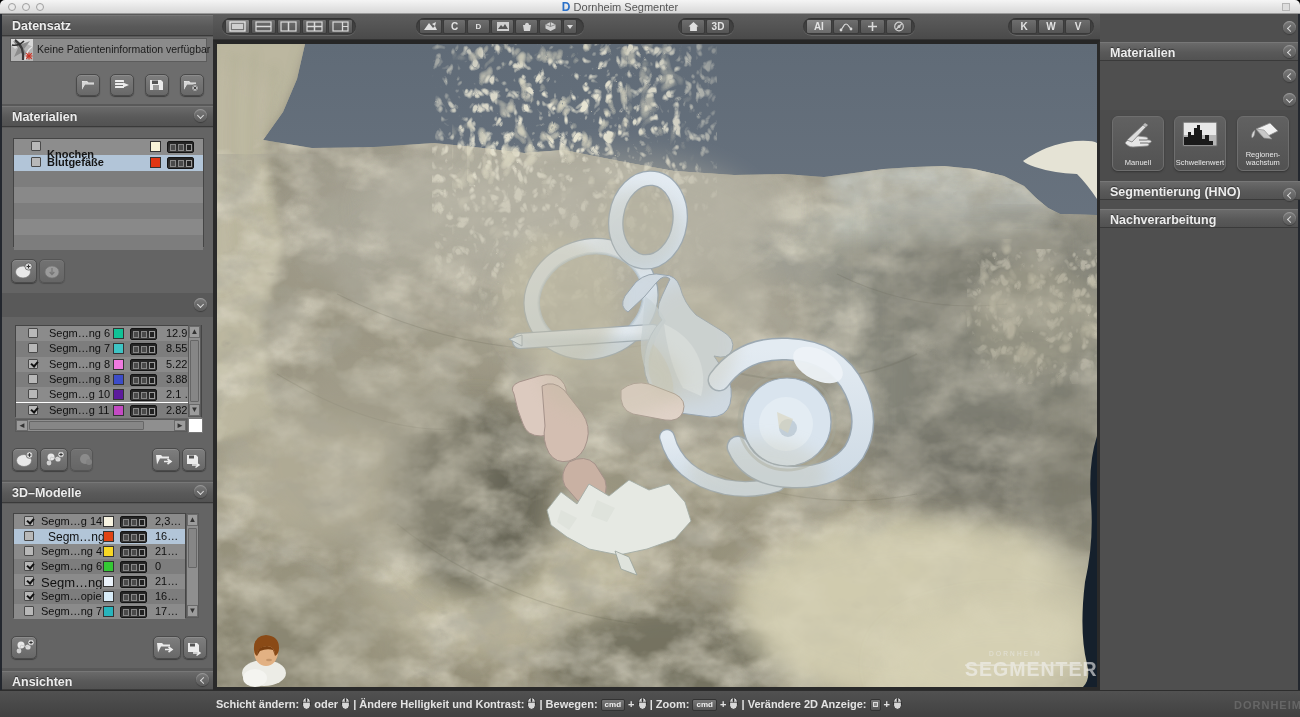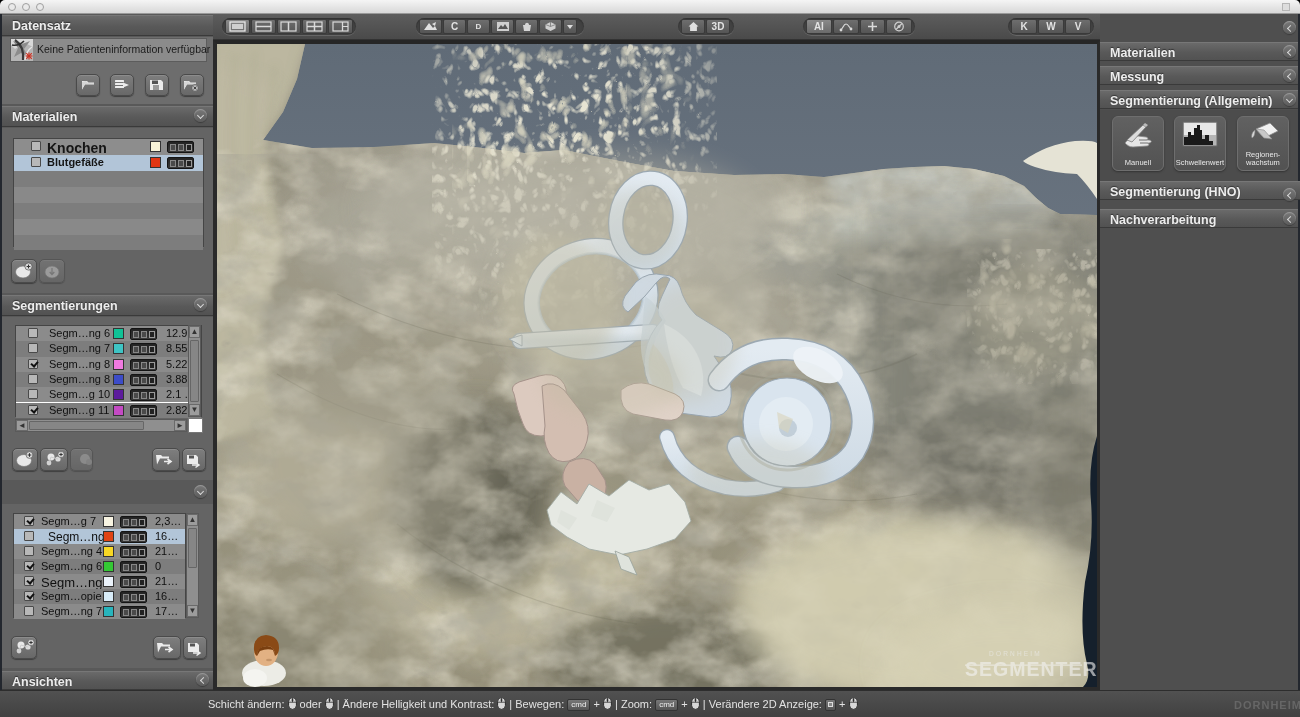--- a/index.html
+++ b/index.html
@@ -36,31 +36,32 @@
 
 #toolbar{left:213px;top:14px;width:887px;height:26px;background:linear-gradient(#5d5d5d,#4a4a4a);border-bottom:1px solid #333}
 .tgroup{position:absolute;top:4px;height:17px;background:#424242;border-radius:9px;box-shadow:inset 0 1px 2px #2e2e2e,0 1px 0 #666;display:flex;align-items:center;padding:0 3px;gap:1px}
 .tbtn{height:15px;background:linear-gradient(#6e6e6e,#555);border:1px solid #3a3a3a;border-radius:2px;color:#e2e2e2;font-size:10px;font-weight:bold;text-align:center;display:flex;align-items:center;justify-content:center}
 .tbtn.sel{background:linear-gradient(#8a8a8a,#6a6a6a)}
 
 .tool{position:absolute;width:52px;height:55px;background:linear-gradient(#616161,#525252);border:1px solid #6e6e6e;border-radius:6px;box-shadow:0 1px 2px #333}
 .tool span{position:absolute;bottom:3px;width:100%;text-align:center;font-size:7.5px;color:#e8e8e8;line-height:8px}
 
 #statusbar{left:0;top:690px;width:1300px;height:27px;background:linear-gradient(#515151,#414141);border-top:1px solid #2d2d2d}
-#sbtext{left:208px;top:697px;font-size:11px;color:#e3e3e3;font-weight:normal;white-space:nowrap;letter-spacing:0px}
+#sbtext{left:216px;top:697px;font-size:11px;color:#e3e3e3;font-weight:bold;white-space:nowrap;letter-spacing:0px}
 .key{display:inline-block;background:linear-gradient(#777,#555);border:1px solid #333;border-radius:2px;color:#eee;font-size:8px;padding:0 3px;line-height:10px;vertical-align:1px}
 #dornheim{left:1234px;top:699px;font-size:11px;color:#666;font-weight:bold;letter-spacing:1px}
 #viewport{left:213px;top:40px;width:887px;height:650px;background:#2a2a2a;border-left:4px solid #2a2a2a;border-top:4px solid #262626;border-bottom:3px solid #2a2a2a;border-right:3px solid #2a2a2a}
 </style></head>
 <body>
 <div id="app">
 <div class="abs" id="titlebar"></div>
 <div class="abs tl" style="left:8px"></div>
 <div class="abs tl" style="left:22px"></div>
 <div class="abs tl" style="left:36px"></div>
+<div class="abs" id="title"><b>D</b> Dornheim Segmenter</div>
 <div class="abs" style="left:1282px;top:3px;width:8px;height:8px;border:1px solid #b5b5b5;background:#ddd"></div>
 
 <div class="abs" id="leftpanel"></div>
 <div class="abs hdr" style="left:2px;top:15px;width:211px">Datensatz</div>
 <div class="abs" style="left:2px;top:37px;width:211px;height:67px;background:#6d6d6d"></div>
 <div class="abs" style="left:10px;top:38px;width:197px;height:24px;background:#8b8b8b;border:1px solid #5c5c5c"></div>
 <svg class="abs" style="left:11px;top:39px" width="22" height="22" viewBox="0 0 22 22">
       <rect width="22" height="22" fill="#b5b5b5"></rect>
       <path d="M0 0h22v8L14 4 4 10 0 6z" fill="#d9d9d9"></path>
       <path d="M2 2l9 3 8-3-6 8 5 9-8-5-7 4 4-9z" fill="#8c8c8c"></path>
@@ -112,21 +113,21 @@
 <div class="abs list" style="left:13px;top:138px;width:191px;height:109px">
  <div class="row" style="top:0;height:16px;background:#8d8d8d"></div>
  <div class="row" style="top:16px;height:16px;background:#b2c5d8"></div>
  <div class="row" style="top:32px;height:16px;background:#7d7d7d"></div>
  <div class="row" style="top:48px;height:16px;background:#898989"></div>
  <div class="row" style="top:64px;height:16px;background:#7d7d7d"></div>
  <div class="row" style="top:80px;height:16px;background:#898989"></div>
  <div class="row" style="top:96px;height:15px;background:#7d7d7d"></div>
 </div>
 <div class="abs cb" style="left:31px;top:141px"></div>
-<div class="abs" style="left:47px;top:140px;font-size:14px;font-weight:bold;color:#151515">Knochen</div>
+<div class="abs" style="left:47px;top:148px;font-size:11px;font-weight:bold;color:#151515">Knochen</div>
 <div class="abs sw" style="left:150px;top:141px;background:#f8f3d8"></div>
 <div class="abs grp" style="left:167px;top:141px">
       <i style="left:2px"></i>
       <i style="left:10px"></i>
       <i class="lit" style="left:18px;background:#222;border-color:#999"></i>
     </div>
 <div class="abs cb" style="left:31px;top:157px"></div>
 <div class="abs" style="left:47px;top:156px;font-size:11px;font-weight:bold;color:#151515">Blutgefäße</div>
 <div class="abs sw" style="left:150px;top:157px;background:#e13613"></div>
 <div class="abs grp" style="left:167px;top:157px">
@@ -137,21 +138,20 @@
 <div class="abs btn" style="left:11px;top:259px;width:26px;height:24px"></div>
 <div class="abs btn dis" style="left:39px;top:259px;width:26px;height:24px"></div>
 <svg class="abs" style="left:11px;top:259px" width="60" height="24" viewBox="0 0 60 24">
  <ellipse cx="12" cy="13" rx="7.5" ry="6" fill="#e8e8e8" stroke="#777" stroke-width=".7"></ellipse>
  <circle cx="17.5" cy="7.5" r="3.6" fill="#d9d9d9" stroke="#555" stroke-width=".7"></circle>
  <path d="M17.5 5.6v3.8M15.6 7.5h3.8" stroke="#333" stroke-width="1"></path>
  <ellipse cx="41" cy="13" rx="7" ry="6" fill="#9b9b9b" stroke="#777" stroke-width=".7"></ellipse>
  <path d="M41 9v6M38.7 13l2.3 2.5 2.3-2.5" stroke="#777" stroke-width="1.2" fill="none"></path>
 </svg>
 
-<div class="abs hdr" style="left:2px;top:295px;width:211px">Segmentierungen</div>
 <div class="abs chev" style="left:194px;top:298px"></div>
 <div class="abs" style="left:2px;top:317px;width:211px;height:163px;background:#646464"></div>
 <div class="abs list" style="left:15px;top:325px;width:187px;height:92px" id="seglist">
       <div class="row" style="top:0px;height:15.3px;background:#8b8b8b"></div>
 <div class="cb " style="left:12px;top:2px"></div>
 <div style="position:absolute;left:33px;top:1px;font-size:11px;color:#101010">Segm…ng 6</div>
 <div class="sw" style="left:97px;top:2px;background:#10c296"></div>
 <div class="grp" style="left:114px;top:2px">
         <i style="left:2px"></i>
         <i style="left:10px"></i>
@@ -245,26 +245,27 @@
         <path d="M4 7h5l1.5 1.5H17v2H8l-3 6z"></path>
         <path d="M12 13.5h6M15.5 11l3.5 2.5-3.5 2.5" stroke="#ececec" stroke-width="1.6" fill="none"></path>
       </g>
  <g transform="translate(170,0)" fill="#ececec">
         <path d="M5 7h9l2 2v7H5z"></path>
         <rect x="7" y="7.5" width="5" height="3" fill="#555"></rect>
         <path d="M10 17h6M13.5 14.5l3.5 2.5-3.5 2.5" stroke="#ececec" stroke-width="1.5" fill="none"></path>
       </g>
 </svg>
 
+<div class="abs hdr" style="left:2px;top:482px;width:211px">3D–Modelle</div>
 <div class="abs chev" style="left:194px;top:485px"></div>
 <div class="abs" style="left:2px;top:504px;width:211px;height:164px;background:#646464"></div>
 <div class="abs list" style="left:13px;top:513px;width:173px;height:105px" id="mdllist">
       <div class="row" style="top:0px;height:15px;background:#8b8b8b"></div>
 <div class="cb c" style="left:10px;top:2px"></div>
-<div style="position:absolute;left:27px;top:1px;font-size:11px;color:#101010;">Segm…g 7</div>
+<div style="position:absolute;left:27px;top:1px;font-size:11px;color:#101010;">Segm…g 14</div>
 <div class="sw" style="left:89px;top:2px;background:#f8f4e2"></div>
 <div class="grp" style="left:106px;top:2px">
         <i style="left:2px"></i>
         <i style="left:10px"></i>
         <i class="lit" style="left:18px;background:#222;border-color:#999"></i>
       </div>
 <div style="position:absolute;left:141px;top:1px;font-size:11px;color:#101010">2,3…</div>
       <div class="row" style="top:15px;height:15px;background:#b2c5d8"></div>
 <div class="cb " style="left:10px;top:17px"></div>
 <div style="position:absolute;left:34px;top:16px;font-size:12px;color:#101010;font-weight:normal">Segm…ng 2</div>
@@ -664,23 +665,21 @@
  <text x="772" y="612" font-size="6.5" letter-spacing="2.2" fill="#ededed">DORNHEIM</text>
  <text x="748" y="632" font-size="19.5" font-weight="bold" letter-spacing="1">SEGMENTER</text>
  <rect x="748" y="620.5" width="117" height="1.3"></rect>
 </g>
 </svg></div>
 
 <div class="abs" id="rightpanel"></div>
 <div class="abs chev l" style="left:1283px;top:21px"></div>
 <div class="abs hdr" style="left:1100px;top:42px;width:198px;height:19px">Materialien</div>
 <div class="abs chev l" style="left:1283px;top:45px"></div>
-<div class="abs hdr" style="left:1100px;top:66px;width:198px;height:19px">Messung</div>
 <div class="abs chev l" style="left:1283px;top:69px"></div>
-<div class="abs hdr" style="left:1100px;top:90px;width:198px;height:19px">Segmentierung (Allgemein)</div>
 <div class="abs chev" style="left:1283px;top:93px"></div>
 <div class="abs" style="left:1100px;top:110px;width:198px;height:74px;background:#4c4c4c"></div>
 <div class="abs tool" style="left:1112px;top:116px"><span>Manuell</span><svg width="50" height="38" viewBox="0 0 50 38">
         <path d="M12 26c3-4 8-7 13-7l8 1c2 0 3 3 0 3h-7 10c3 0 3 3 0 3h-9 7c2.5 0 2.5 3 0 3l-14 1c-4 0-6-2-8-4z" fill="#e6e6e6" stroke="#888" stroke-width=".8"></path>
         <path d="M14 23L30 8l3 2-14 15z" fill="#dcdcdc" stroke="#777" stroke-width=".8"></path>
         <path d="M30 8l2-2 3 2-2 2z" fill="#bbb"></path>
       </svg></div>
 <div class="abs tool" style="left:1174px;top:116px"><span>Schwellenwert</span><svg width="50" height="38" viewBox="0 0 50 38">
         <rect x="8" y="5" width="34" height="24" fill="#b5b5b5" stroke="#666"></rect>
         <rect x="9" y="6" width="32" height="12" fill="#e8e8e8"></rect>

